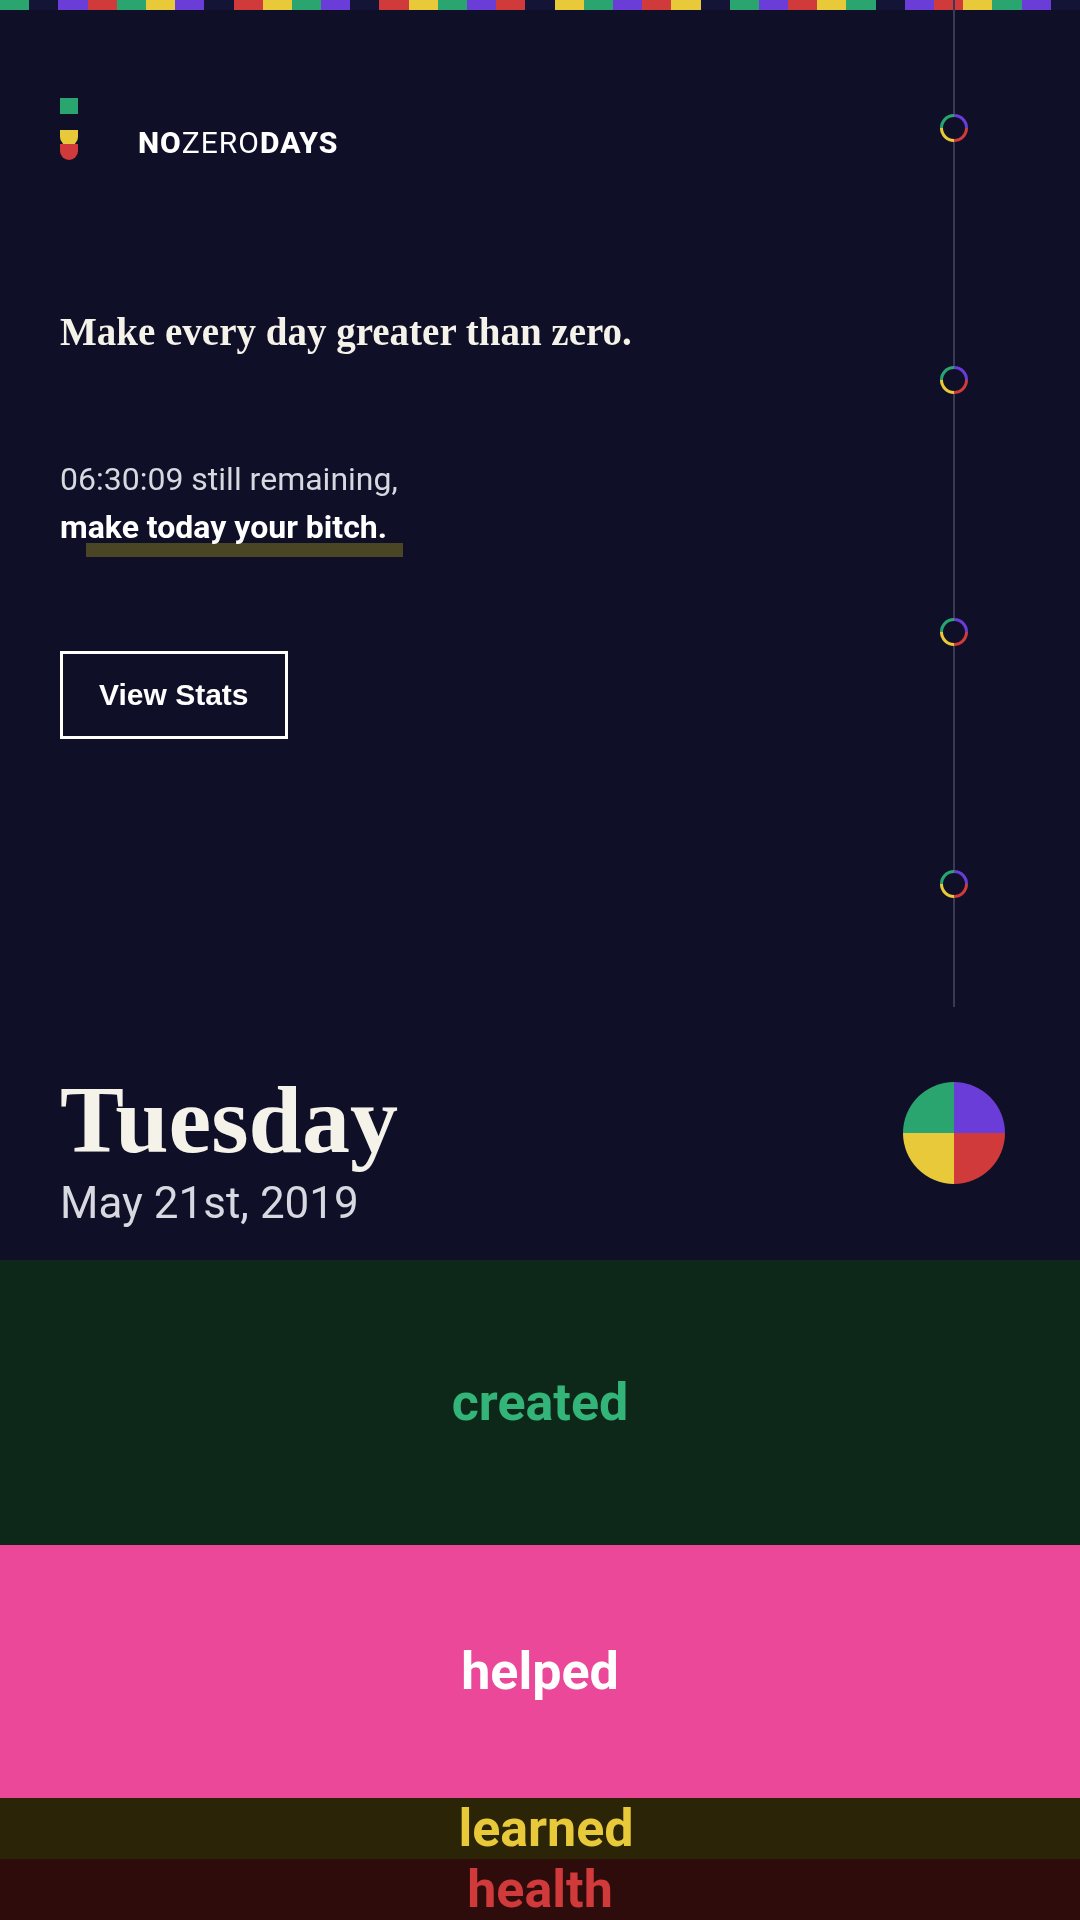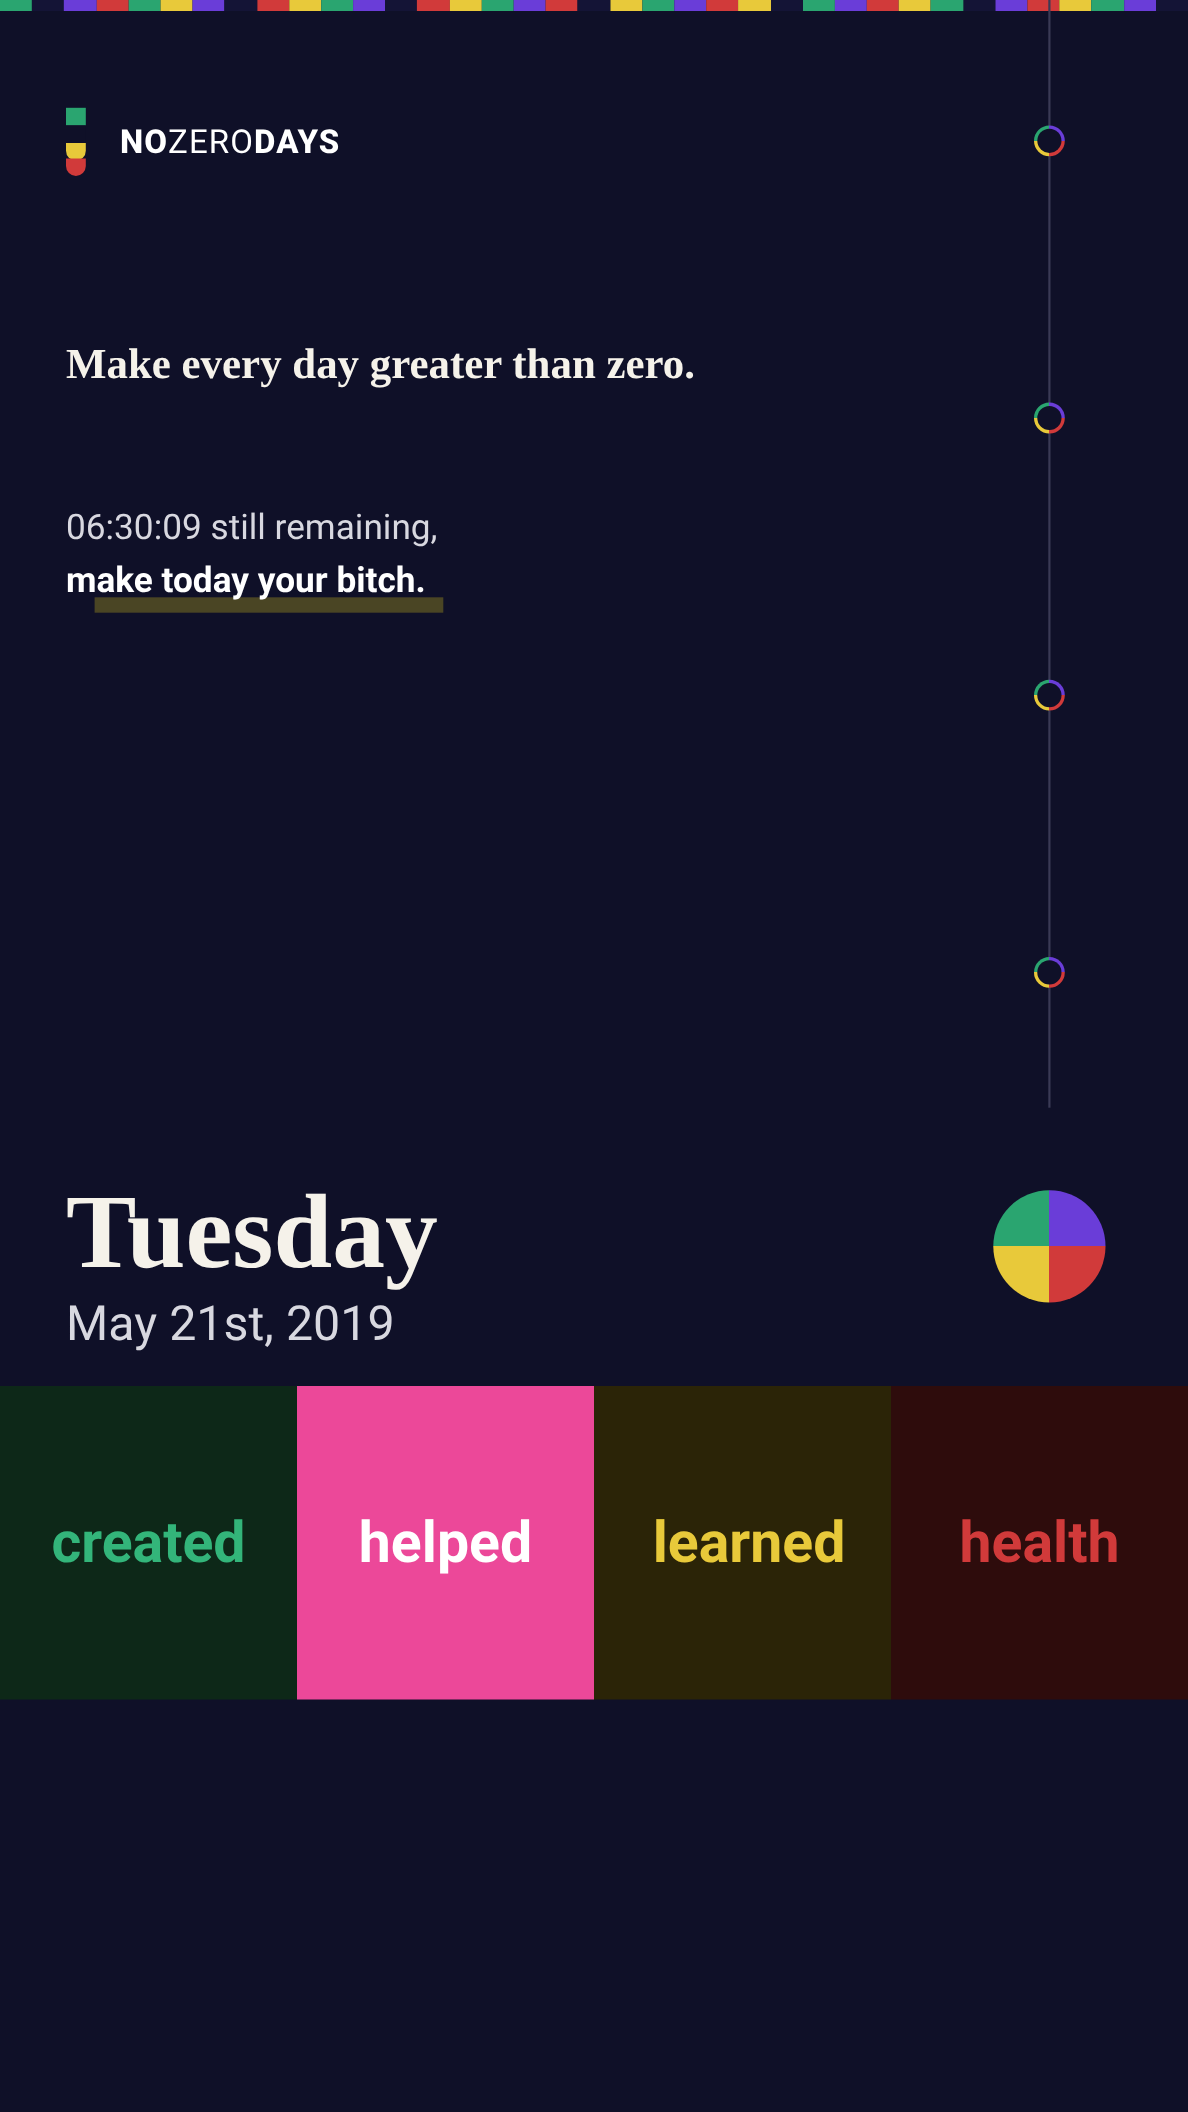--- a/index.html
+++ b/index.html
@@ -66,22 +66,22 @@
     .main {
       position: absolute;
       top: 0;
       left: 0;
       right: 0;
       padding: 98px 60px 0 60px;
     }
 
     .logo {
       display: flex;
-      align-items: center;
-      gap: 31px;
+      align-items: flex-end;
+      gap: 60px;
       margin-bottom: 150px;
     }
     .logo-mark {
       width: 18px;
       height: 62px;
       display: flex;
       flex-direction: column;
     }
     .logo-mark div { flex: 1; }
     .logo-mark .lm1 { background: #2aa570; }
@@ -156,21 +156,21 @@
       color: #d8d8e0;
     }
 
     .grid {
       position: absolute;
       top: 1260px;
       left: 0;
       right: 0;
       bottom: 0;
       display: grid;
-      grid-template-columns: 1fr 1fr 1fr 1fr;
+      grid-template-columns: 1fr;
       grid-template-rows: 285px 1fr;
     }
     .cell {
       display: flex;
       align-items: center;
       justify-content: center;
       font-size: 52px;
       font-weight: 700;
       cursor: pointer;
     }
@@ -241,20 +241,21 @@
     </div>
   </div>
 
   <h1 class="headline">Make every day greater than zero.</h1>
 
   <div class="remaining">
     <span>06:30:09</span><span> still remaining,</span><br>
     <span class="em">make today your bitch.</span>
   </div>
 
+  <button class="btn">View Stats</button>
 </div>
 
 <div class="date-block">
   <div class="day-name">Tuesday</div>
   <div class="date-text">May 21st, 2019</div>
 </div>
 
 <div class="big-circle"></div>
 
 <div class="grid">

